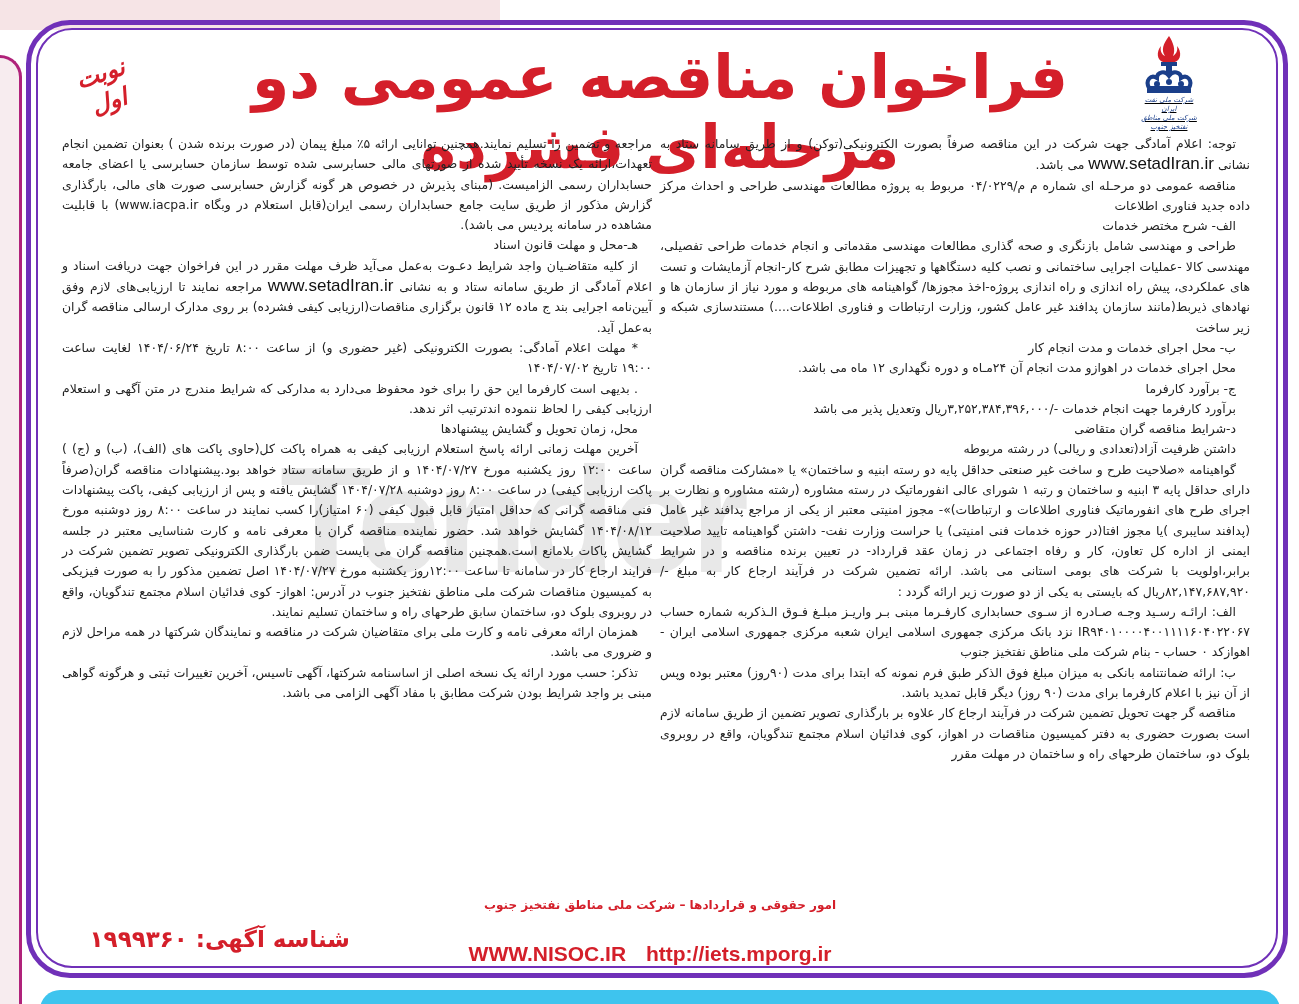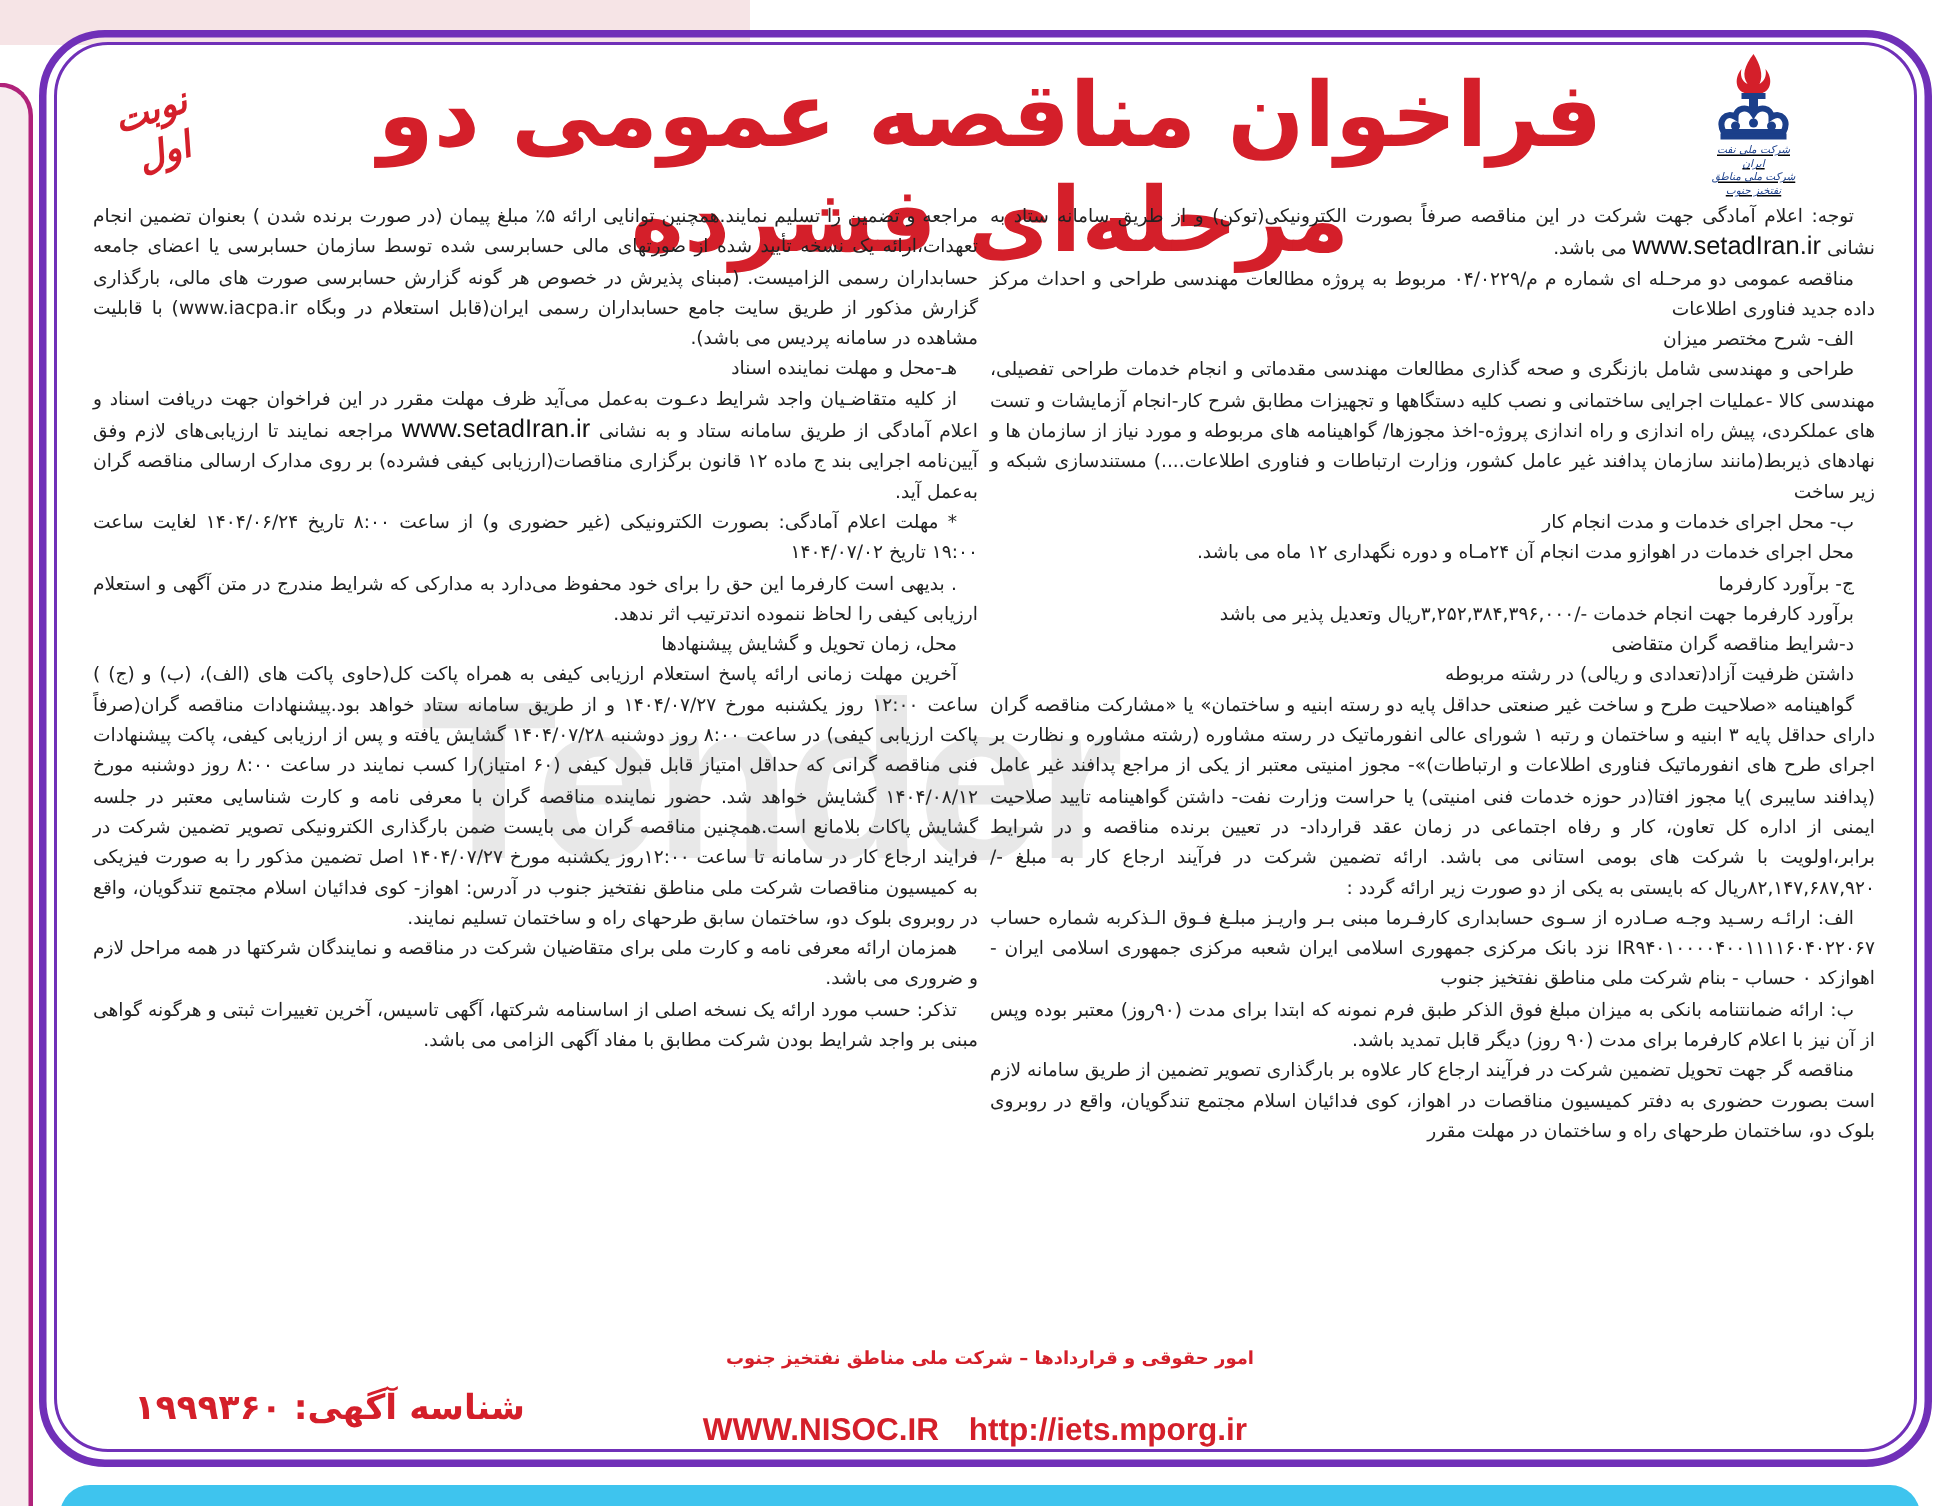--- a/index.html
+++ b/index.html
@@ -111,37 +111,37 @@
   <div class="logo-caption">شرکت ملی نفت ایران</div>
   <div class="logo-caption">شرکت ملی مناطق نفتخیز جنوب</div>
 </div>
 
 <div class="title">فراخوان مناقصه عمومی دو مرحله‌ای فشرده</div>
 <div class="edition">نوبت اول</div>
 
 <div class="col col-right">
   <p><span>توجه: اعلام آمادگی جهت شرکت در این مناقصه صرفاً بصورت الکترونیکی(توکن) و از طریق سامانه ستاد به نشانی </span><span class="url">www.setadIran.ir</span><span> می باشد.</span></p>
   <p>مناقصه عمومی دو مرحـله ای شماره م م/۰۴/۰۲۲۹ مربوط به پروژه مطالعات مهندسی طراحی و احداث مرکز داده جدید فناوری اطلاعات</p>
-  <p>الف- شرح مختصر میزان</p>
+  <p>الف- شرح مختصر خدمات</p>
   <p>طراحی و مهندسی شامل بازنگری و صحه گذاری مطالعات مهندسی مقدماتی و انجام خدمات طراحی تفصیلی، مهندسی کالا -عملیات اجرایی ساختمانی و نصب کلیه دستگاهها و تجهیزات مطابق شرح کار-انجام آزمایشات و تست های عملکردی، پیش راه اندازی و راه اندازی پروژه-اخذ مجوزها/ گواهینامه های مربوطه و مورد نیاز از سازمان ها و نهادهای ذیربط(مانند سازمان پدافند غیر عامل کشور، وزارت ارتباطات و فناوری اطلاعات....) مستندسازی شبکه و زیر ساخت</p>
   <p>ب- محل اجرای خدمات و مدت انجام کار</p>
   <p>محل اجرای خدمات در اهوازو مدت انجام آن ۲۴مـاه و دوره نگهداری ۱۲ ماه می باشد.</p>
   <p>ج- برآورد کارفرما</p>
   <p>برآورد کارفرما جهت انجام خدمات -/۳,۲۵۲,۳۸۴,۳۹۶,۰۰۰ریال وتعدیل پذیر می باشد</p>
   <p>د-شرایط مناقصه گران متقاضی</p>
   <p>داشتن ظرفیت آزاد(تعدادی و ریالی) در رشته مربوطه</p>
   <p>گواهینامه «صلاحیت طرح و ساخت غیر صنعتی حداقل پایه دو رسته ابنیه و ساختمان» یا «مشارکت مناقصه گران دارای حداقل پایه ۳ ابنیه و ساختمان و رتبه ۱ شورای عالی انفورماتیک در رسته مشاوره (رشته مشاوره و نظارت بر اجرای طرح های انفورماتیک فناوری اطلاعات و ارتباطات)»- مجوز امنیتی معتبر از یکی از مراجع پدافند غیر عامل (پدافند سایبری )یا مجوز افتا(در حوزه خدمات فنی امنیتی) یا حراست وزارت نفت- داشتن گواهینامه تایید صلاحیت ایمنی از اداره کل تعاون، کار و رفاه اجتماعی در زمان عقد قرارداد- در تعیین برنده مناقصه و در شرایط برابر،اولویت با شرکت های بومی استانی می باشد. ارائه تضمین شرکت در فرآیند ارجاع کار به مبلغ -/۸۲,۱۴۷,۶۸۷,۹۲۰ریال که بایستی به یکی از دو صورت زیر ارائه گردد :</p>
   <p>الف: ارائـه رسـید وجـه صـادره از سـوی حسابداری کارفـرما مبنی بـر واریـز مبلـغ فـوق الـذکربه شماره حساب IR۹۴۰۱۰۰۰۰۴۰۰۱۱۱۱۶۰۴۰۲۲۰۶۷ نزد بانک مرکزی جمهوری اسلامی ایران شعبه مرکزی جمهوری اسلامی ایران - اهوازکد ۰ حساب - بنام شرکت ملی مناطق نفتخیز جنوب</p>
   <p>ب: ارائه ضمانتنامه بانکی به میزان مبلغ فوق الذکر طبق فرم نمونه که ابتدا برای مدت (۹۰روز) معتبر بوده وپس از آن نیز با اعلام کارفرما برای مدت (۹۰ روز) دیگر قابل تمدید باشد.</p>
   <p>مناقصه گر جهت تحویل تضمین شرکت در فرآیند ارجاع کار علاوه بر بارگذاری تصویر تضمین از طریق سامانه لازم است بصورت حضوری به دفتر کمیسیون مناقصات در اهواز، کوی فدائیان اسلام مجتمع تندگویان، واقع در روبروی بلوک دو، ساختمان طرحهای راه و ساختمان در مهلت مقرر</p>
 </div>
 
 <div class="col col-left">
   <p class="noindent">مراجعه و تضمین را تسلیم نمایند.همچنین توانایی ارائه ۵٪ مبلغ پیمان (در صورت برنده شدن ) بعنوان تضمین انجام تعهدات،ارائه یک نسخه تأیید شده از صورتهای مالی حسابرسی شده توسط سازمان حسابرسی یا اعضای جامعه حسابداران رسمی الزامیست. (مبنای پذیرش در خصوص هر گونه گزارش حسابرسی صورت های مالی، بارگذاری گزارش مذکور از طریق سایت جامع حسابداران رسمی ایران(قابل استعلام در وبگاه www.iacpa.ir) با قابلیت مشاهده در سامانه پردیس می باشد).</p>
-  <p>هـ-محل و مهلت نماینده اسناد</p>
+  <p>هـ-محل و مهلت قانون اسناد</p>
   <p><span>از کلیه متقاضـیان واجد شرایط دعـوت به‌عمل می‌آید ظرف مهلت مقرر در این فراخوان جهت دریافت اسناد و اعلام آمادگی از طریق سامانه ستاد و به نشانی </span><span class="url">www.setadIran.ir</span><span> مراجعه نمایند تا ارزیابی‌های لازم وفق آیین‌نامه اجرایی بند ج ماده ۱۲ قانون برگزاری مناقصات(ارزیابی کیفی فشرده) بر روی مدارک ارسالی مناقصه گران به‌عمل آید.</span></p>
   <p>* مهلت اعلام آمادگی: بصورت الکترونیکی (غیر حضوری و) از ساعت ۸:۰۰ تاریخ ۱۴۰۴/۰۶/۲۴ لغایت ساعت ۱۹:۰۰ تاریخ ۱۴۰۴/۰۷/۰۲</p>
   <p>. بدیهی است کارفرما این حق را برای خود محفوظ می‌دارد به مدارکی که شرایط مندرج در متن آگهی و استعلام ارزیابی کیفی را لحاظ ننموده اندترتیب اثر ندهد.</p>
   <p>محل، زمان تحویل و گشایش پیشنهادها</p>
   <p>آخرین مهلت زمانی ارائه پاسخ استعلام ارزیابی کیفی به همراه پاکت کل(حاوی پاکت های (الف)، (ب) و (ج) ) ساعت ۱۲:۰۰ روز یکشنبه مورخ ۱۴۰۴/۰۷/۲۷ و از طریق سامانه ستاد خواهد بود.پیشنهادات مناقصه گران(صرفاً پاکت ارزیابی کیفی) در ساعت ۸:۰۰ روز دوشنبه ۱۴۰۴/۰۷/۲۸ گشایش یافته و پس از ارزیابی کیفی، پاکت پیشنهادات فنی مناقصه گرانی که حداقل امتیاز قابل قبول کیفی (۶۰ امتیاز)را کسب نمایند در ساعت ۸:۰۰ روز دوشنبه مورخ ۱۴۰۴/۰۸/۱۲ گشایش خواهد شد. حضور نماینده مناقصه گران با معرفی نامه و کارت شناسایی معتبر در جلسه گشایش پاکات بلامانع است.همچنین مناقصه گران می بایست ضمن بارگذاری الکترونیکی تصویر تضمین شرکت در فرایند ارجاع کار در سامانه تا ساعت ۱۲:۰۰روز یکشنبه مورخ ۱۴۰۴/۰۷/۲۷ اصل تضمین مذکور را به صورت فیزیکی به کمیسیون مناقصات شرکت ملی مناطق نفتخیز جنوب در آدرس: اهواز- کوی فدائیان اسلام مجتمع تندگویان، واقع در روبروی بلوک دو، ساختمان سابق طرحهای راه و ساختمان تسلیم نمایند.</p>
   <p>همزمان ارائه معرفی نامه و کارت ملی برای متقاضیان شرکت در مناقصه و نمایندگان شرکتها در همه مراحل لازم و ضروری می باشد.</p>
   <p>تذکر: حسب مورد ارائه یک نسخه اصلی از اساسنامه شرکتها، آگهی تاسیس، آخرین تغییرات ثبتی و هرگونه گواهی مبنی بر واجد شرایط بودن شرکت مطابق با مفاد آگهی الزامی می باشد.</p>
 </div>
 
 <div class="footer-org">امور حقوقی و قراردادها – شرکت ملی مناطق نفتخیز جنوب</div>

